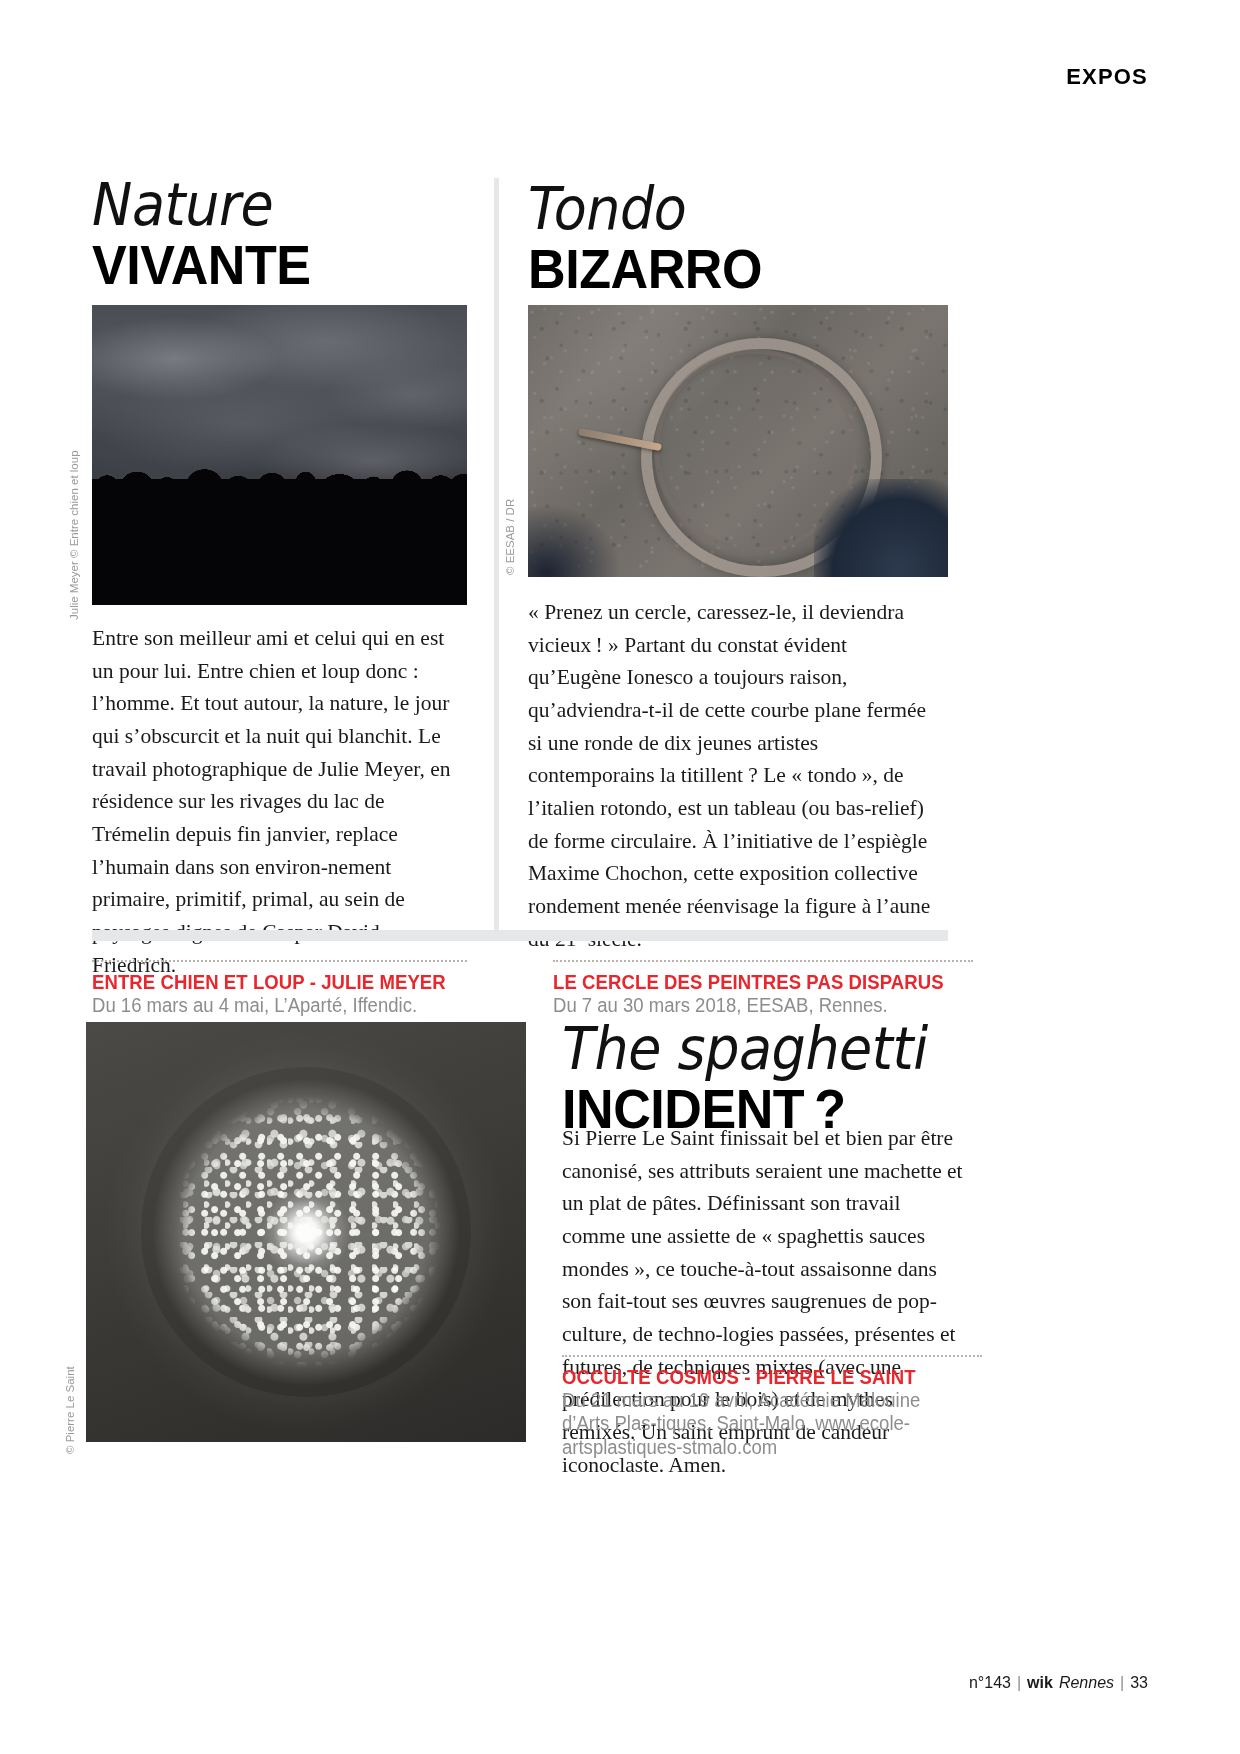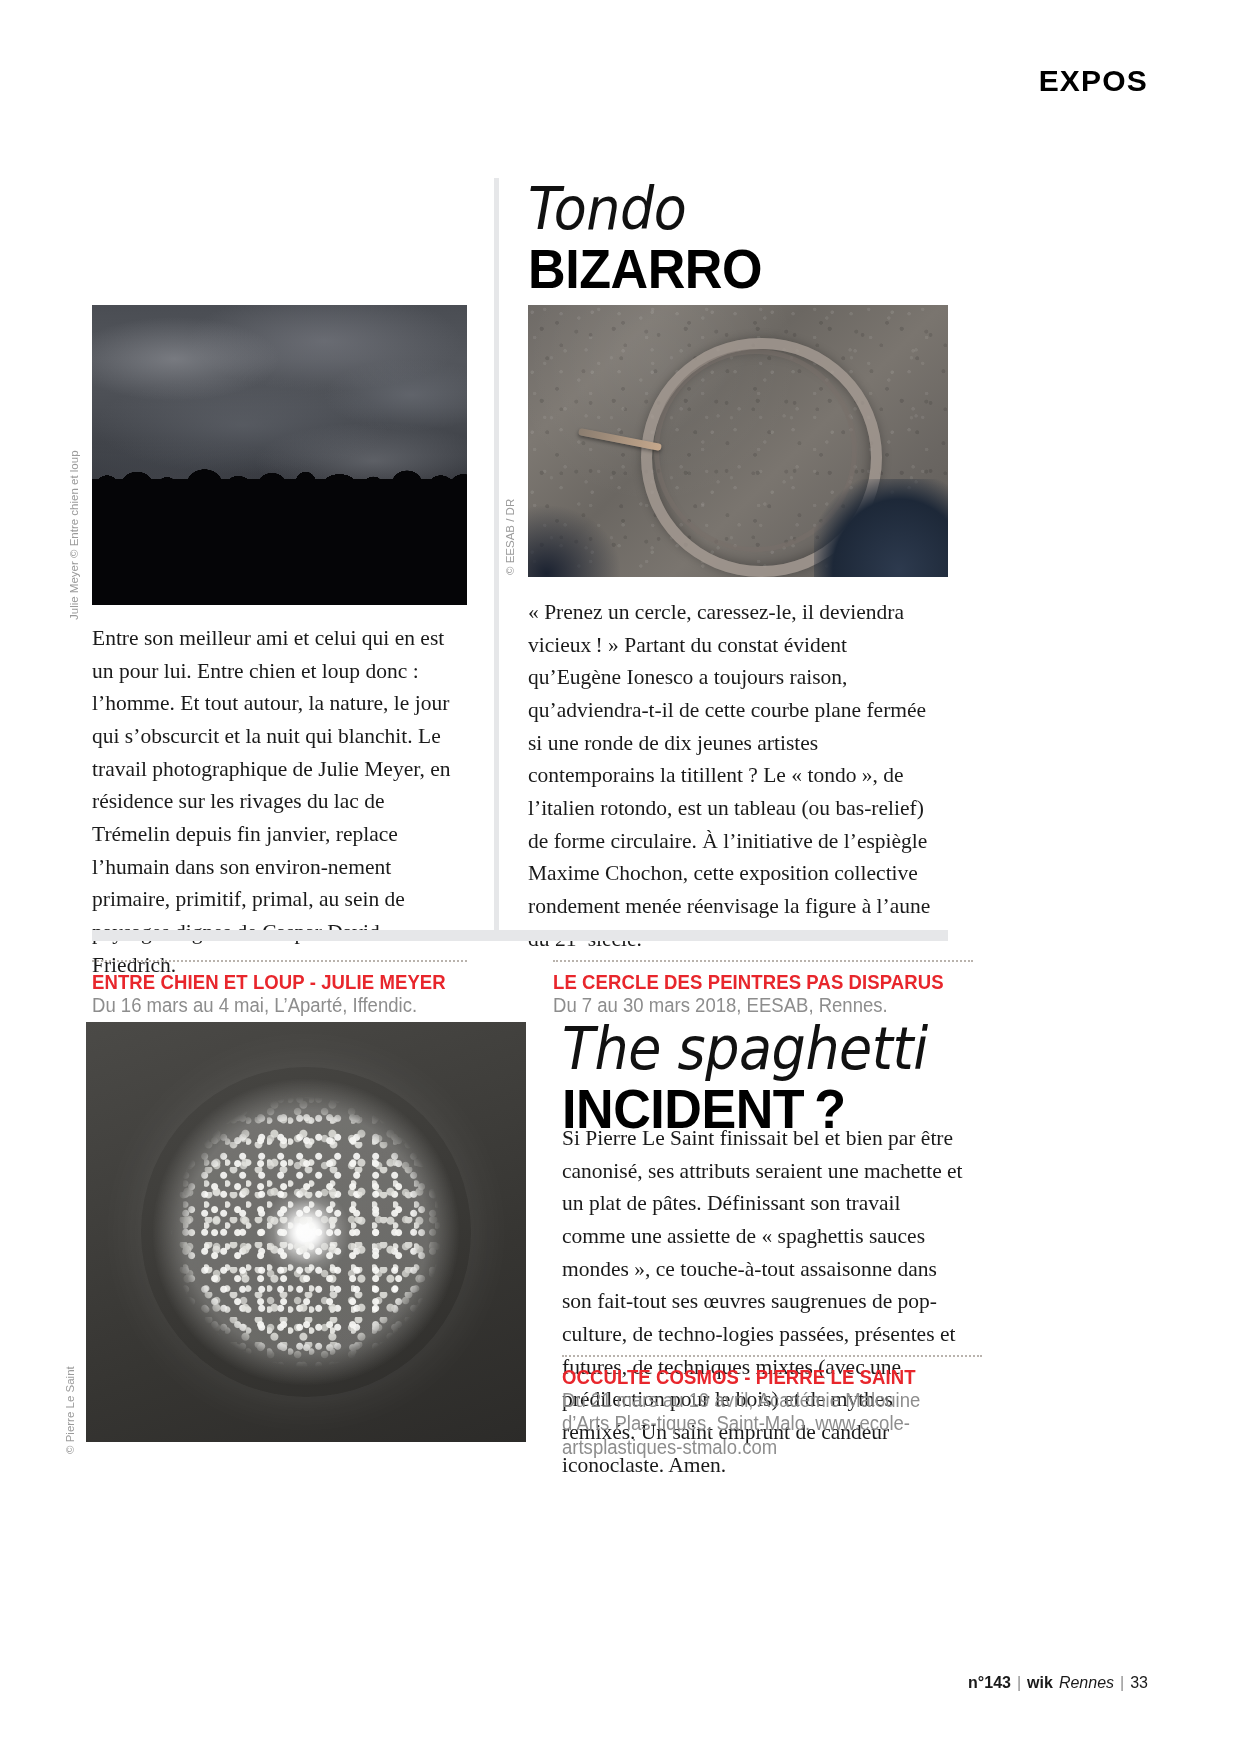--- a/index.html
+++ b/index.html
@@ -9,21 +9,21 @@
     font-family:"Liberation Serif", serif;
     position:relative;
     overflow:hidden;
   }
   .page{position:absolute;inset:0;}
 
   
   .rubric{
     position:absolute;top:64px;right:92px;
     font-family:"Liberation Sans", sans-serif;
-    font-weight:bold;font-size:30px;letter-spacing:1.2px;
+    font-weight:bold;font-size:22px;letter-spacing:1.2px;
     color:#000;
     margin-left:23px;
   }
 
   
   .kicker{
     font-family:"DejaVu Sans", sans-serif;
     font-style:italic;font-weight:300;
     font-size:58px;line-height:0.96;
     color:#111;letter-spacing:-0.5px;
@@ -209,33 +209,37 @@
   }
 
   
   .footer{
     position:absolute;right:92px;bottom:62px;
     font-family:"Liberation Sans", sans-serif;
     font-size:16px;color:#1a1a1a;
     display:flex;align-items:baseline;gap:6px;
     white-space:nowrap;
   }
-  .footer .issue{font-weight:bold;margin-left:28px;}
+  .footer .issue{font-weight:normal;margin-left:28px;}
   .footer .sep{color:#8d8d8d;}
   .footer .brand{font-weight:bold;}
   .footer .city{font-weight:normal;font-style:italic;}
   .footer .pg{font-weight:normal;text-align:right;}
 </style>
 </head>
 <body>
 
 <div class="page">
 
   <div class="rubric">EXPOS</div>
 
+  <div style="position:absolute;left:92px;top:178px;width:375px;">
+    <div class="kicker">Nature</div>
+    <div class="title" style="margin-top:2px;">VIVANTE</div>
+  </div>
 
   <div class="photo" id="photo-nature" style="left:92px;top:305px;width:375px;height:300px;">
     <div class="treetops"></div>
     <div class="treeline"></div>
   </div>
   <div class="credit" style="left:80px;top:608px;">Julie Meyer © Entre chien et loup</div>
 
   <div class="body" style="position:absolute;left:92px;top:622px;width:362px;">Entre son meilleur ami et celui qui en est un pour lui. Entre chien et loup donc : l’homme. Et tout autour, la nature, le jour qui s’obscurcit et la nuit qui blanchit. Le travail photographique de Julie Meyer, en résidence sur les rivages du lac de Trémelin depuis fin janvier, replace l’humain dans son environ-nement primaire, primitif, primal, au sein de paysages dignes de Caspar David Friedrich.</div>
 
   <div style="position:absolute;left:92px;top:960px;width:375px;">

